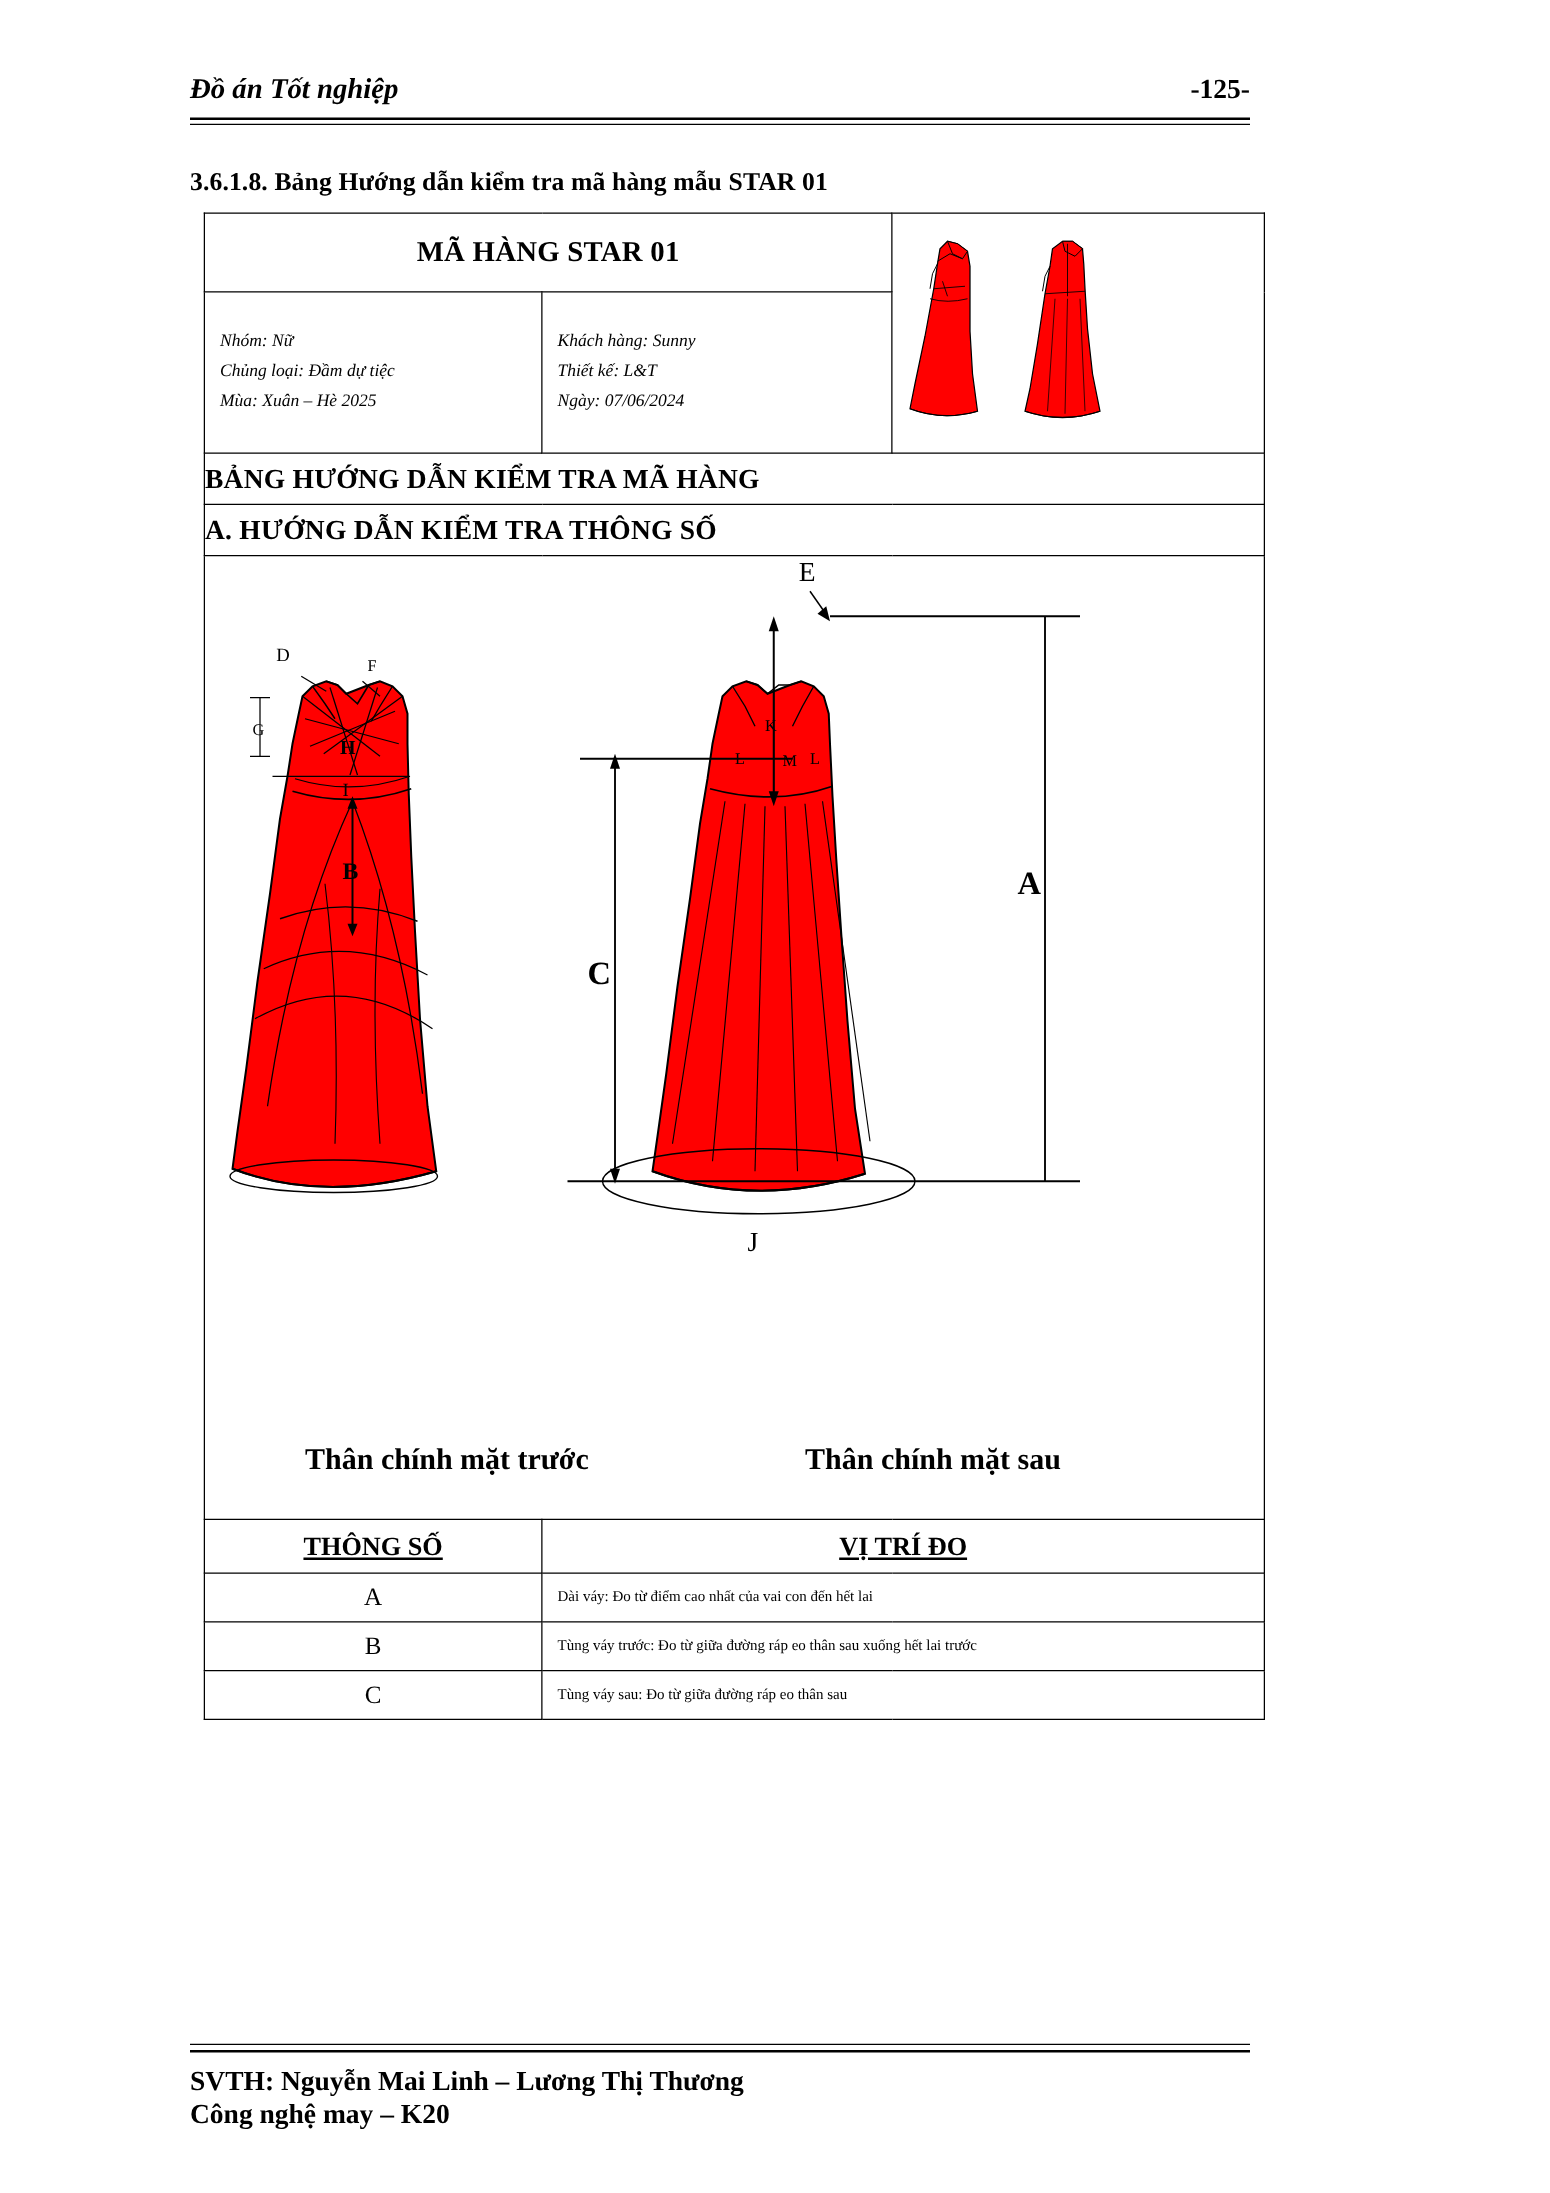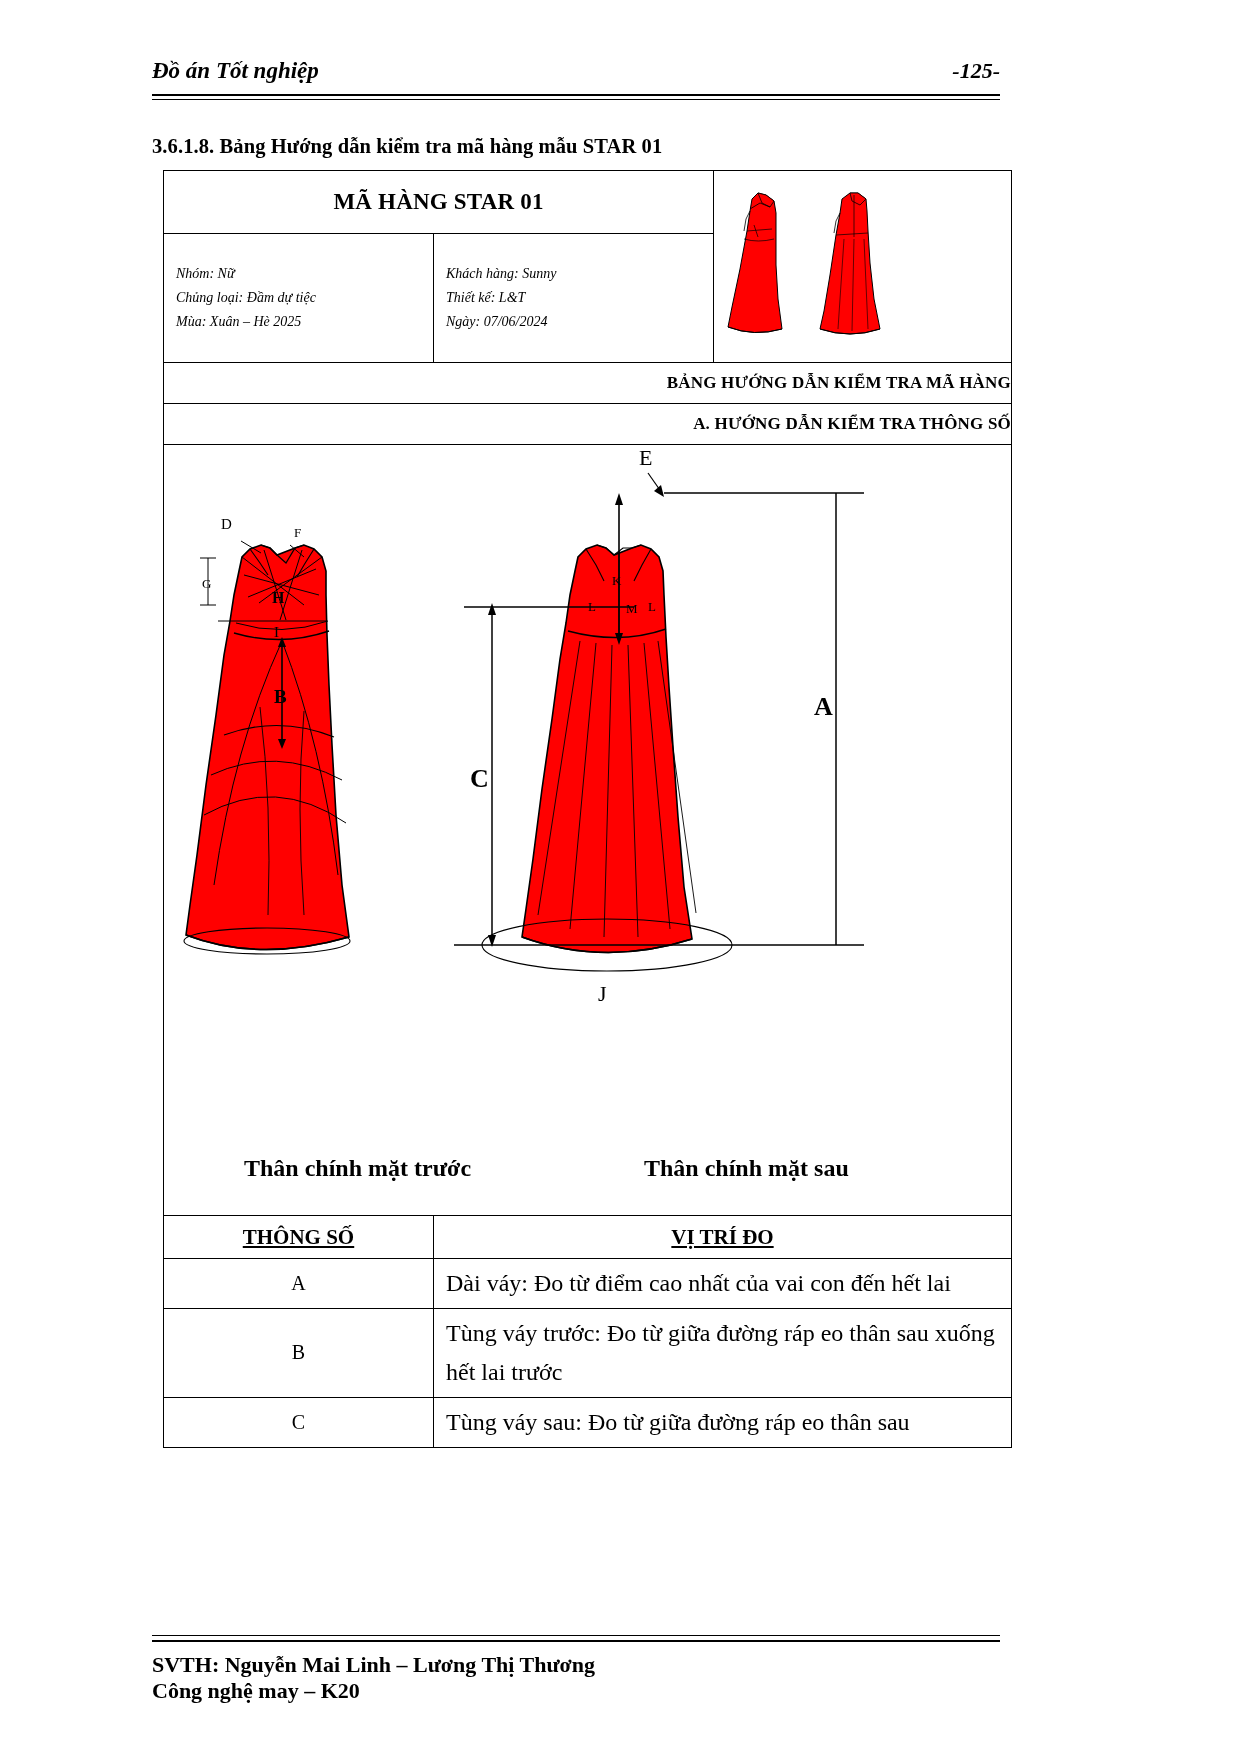--- a/index.html
+++ b/index.html
@@ -32,21 +32,20 @@
     justify-content: space-between;
     align-items: flex-end;
     font-weight: bold;
     font-size: 23px;
   }
   .doc-header .left {
     font-style: italic;
     font-family: "Liberation Serif", serif;
   }
   .doc-header .right {
-    font-style: italic;
     font-size: 22px;
   }
   .header-rule {
     position: absolute;
     left: 152px;
     top: 94px;
     width: 848px;
     border-top: 2.5px solid #000;
   }
   .header-rule2 {
@@ -96,23 +95,23 @@
     height: 116px;
     font-style: italic;
   }
   .info-cell div { white-space: nowrap; }
   .sketch-cell {
     padding: 0 !important;
     text-align: center;
     vertical-align: middle;
   }
   .band {
-    text-align: right;
-    font-weight: bold;
-    font-size: 17px;
+    text-align: left;
+    font-weight: bold;
+    font-size: 22px;
     height: 40px;
     letter-spacing: 0.2px;
   }
 
   
   .draw-cell { height: 770px; padding: 0 !important; position: relative; }
   .draw-wrap { position: relative; width: 100%; height: 770px; }
   .caption {
     position: absolute;
     font-weight: bold;
@@ -129,21 +128,21 @@
     font-size: 21px;
     height: 42px;
     text-decoration: underline;
   }
   .spec-key {
     text-align: center;
     font-size: 20px;
     height: 38px;
   }
   .spec-val {
-    font-size: 24px;
+    font-size: 12px;
     padding: 5px 10px 5px 12px !important;
     line-height: 1.62;
   }
 
   
   .footer-rule {
     position: absolute;
     left: 152px;
     top: 1635px;
     width: 848px;

